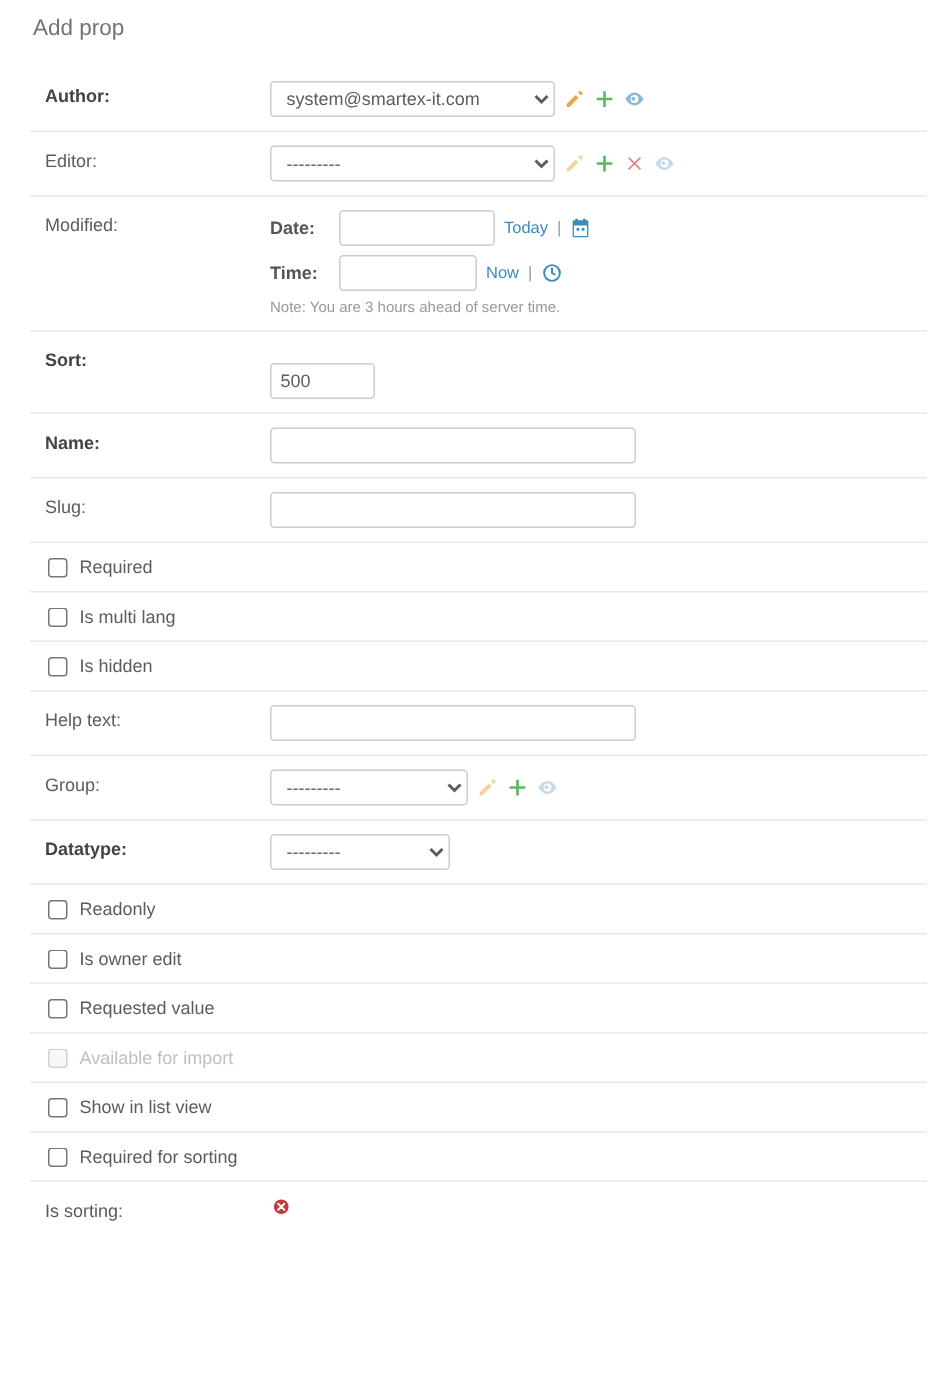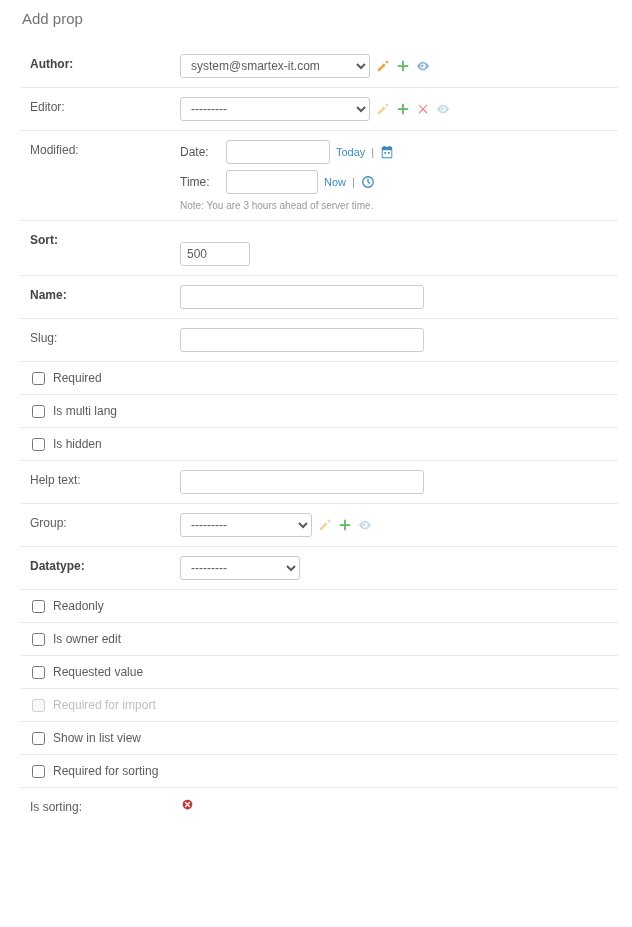--- a/index.html
+++ b/index.html
@@ -28,21 +28,21 @@
   .field .line{display:flex;align-items:center;gap:6px;flex-wrap:wrap;}
   select,input[type=text]{border:1px solid #ccc;border-radius:3px;height:24px;box-sizing:border-box;padding:2px 6px;font-family:inherit;font-size:12px;color:var(--text);background:#fff;}
   select{height:24px;}
   .sel-author{width:190px;}
   .sel-editor{width:190px;}
   .sel-group{width:132px;}
   .sel-datatype{width:120px;}
   .inp-sort{width:70px;margin-top:12px;}
   .inp-wide{width:244px;}
   .inp-dt{width:104px;}
-  .sublabel{font-weight:400;color:#555;font-size:12px;min-width:40px;}
+  .sublabel{font-weight:700;color:#555;font-size:12px;min-width:40px;}
   .hint{font-size:10px;color:var(--muted);}
   .linkish{color:var(--link);font-size:11px;cursor:pointer;}
   .sep{color:var(--muted);font-size:11px;}
 
   .chk-row{padding:9px 0 9px 12px;border-bottom:1px solid var(--border);display:flex;align-items:center;gap:8px;}
   .chk-row label{color:var(--text);font-size:12px;}
   .chk-row.disabled label{color:#bfbfbf;}
   input[type=checkbox]{width:13px;height:13px;margin:0;}
 
   
@@ -252,21 +252,21 @@
       <label>Is owner edit</label>
     </div>
 
     <div class="chk-row">
       <input type="checkbox" style="">
       <label>Requested value</label>
     </div>
 
     <div class="chk-row disabled">
       <input type="checkbox" disabled="" style="">
-      <label>Required for import</label>
+      <label>Available for import</label>
     </div>
 
     <div class="chk-row">
       <input type="checkbox" style="">
       <label>Show in list view</label>
     </div>
 
     <div class="chk-row">
       <input type="checkbox" style="">
       <label>Required for sorting</label>

